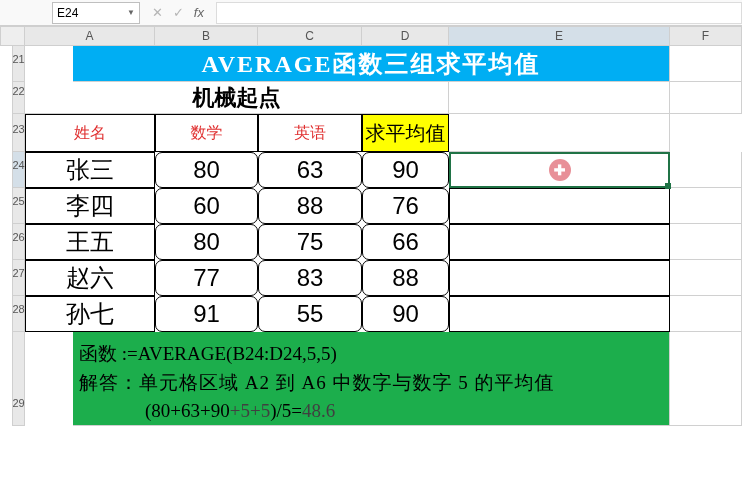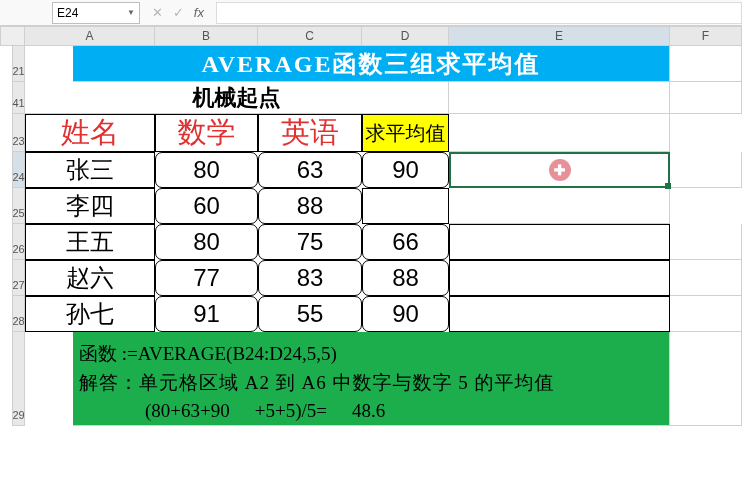--- a/index.html
+++ b/index.html
@@ -14,44 +14,44 @@
   .fx-input { flex: 1; height: 22px; background: #fff; border: 1px solid #dcdcdc; }
 
   
   .sheet-wrap { position: relative; }
   .col-headers { display: grid; grid-template-columns: 25px 130px 103px 104px 87px 221px 72px; height: 20px; background: #e8e8e8; }
   .col-headers > div { border: 1px solid #cfcfcf; border-left: none; display: flex; align-items: center; justify-content: center; font-size: 12px; color: #555; }
   .col-headers > div:first-child { border-left: 1px solid #cfcfcf; background: #eee; }
   .col-headers .sel, .row-header.sel { background: #d4dfe8; }
 
   .grid { display: grid; grid-template-columns: 25px 130px 103px 104px 87px 221px 72px; }
-  .row-header { background: #e8e8e8; border: 1px solid #cfcfcf; border-top: none; display: flex; align-items: flex-end; justify-content: center; font-size: 11px; color: #555; padding-bottom: 4px; margin-left: 12px; }
+  .row-header { background: #e8e8e8; border: 1px solid #cfcfcf; border-top: none; display: flex; align-items: flex-end; justify-content: center; font-size: 11px; color: #555; padding-bottom: 16px; margin-left: 12px; }
   .cell { border: 1px solid #d0d0d0; border-top: none; border-left: none; display: flex; align-items: center; justify-content: center; background: #fff; min-height: 0; }
   .row-21 { height: 36px; }
   .row-22 { height: 32px; }
   .row-23 { height: 38px; }
   .row-data { height: 36px; }
   .row-29 { height: 94px; }
 
   .title-blue { background: #00aef3; color: #fff; font-size: 24px; font-weight: bold; font-family: "SimSun","宋体",serif; letter-spacing: 2px; grid-column: 2 / span 5; margin-left: 48px; }
   .subtitle { font-size: 22px; font-weight: bold; font-family: "KaiTi","楷体","SimSun",serif; grid-column: 2 / span 4; }
-  .hdr { font-size: 29px; color: #e03030; font-family: Liberation Sans, sans-serif; border: 1px solid #000; }
+  .hdr { font-size: 16px; color: #e03030; font-family: Liberation Sans, sans-serif; border: 1px solid #000; }
   .hdr-yellow { background: #ffff00; color: #000; font-family: "SimSun","宋体",serif; font-size: 20px; border: 1px solid #000; }
   .tbl { border: 1px solid #000; font-size: 24px; font-family: "KaiTi","楷体","SimSun",serif; }
   .tbl.num { font-family: Arial,sans-serif; border-radius: 7px; }
   .empty-bordered { border: 1px solid #000; }
 
   .active-cell { position: absolute; border: 2px solid #207346; pointer-events: none; }
   .active-cell .handle { position: absolute; right: -3px; bottom: -3px; width: 6px; height: 6px; background: #207346; }
 
   .cursor-mark { width: 22px; height: 22px; border-radius: 50%; background: #e89098; display: flex; align-items: center; justify-content: center; color: #fff; font-weight: bold; font-size: 14px; }
 
   .green-block { grid-column: 2 / span 5; background: #1cae4c; color: #000; display: block; padding: 8px 6px; font-size: 19px; font-family: "SimSun","宋体",serif; line-height: 1.5; margin-left: 48px; }
   .green-block .line2 { letter-spacing: 1px; }
-  .green-block .cyan { color: #000000; padding-left: 25px; }
+  .green-block .cyan { color: #404040; }
   .green-block .indent { display:inline-block; width: 66px; }
 
   .cellF { background: #fff; }
 </style>
 </head>
 <body>
 
 <div class="formula-bar">
   <div class="name-box">
     <span>E24</span>
@@ -77,21 +77,21 @@
     <div>F</div>
   </div>
 
   <div class="grid">
     <div class="row-header row-21">21</div>
     <div class="cell row-21 title-blue">AVERAGE函数三组求平均值</div>
     <div class="cell row-21 cellF"></div>
   </div>
 
   <div class="grid">
-    <div class="row-header row-22">41</div>
+    <div class="row-header row-22">22</div>
     <div class="cell row-22 subtitle">机械起点</div>
     <div class="cell row-22"></div>
     <div class="cell row-22 cellF"></div>
   </div>
 
   <div class="grid">
     <div class="row-header row-23">23</div>
     <div class="cell row-23 hdr">姓名</div>
     <div class="cell row-23 hdr">数学</div>
     <div class="cell row-23 hdr">英语</div>
@@ -109,20 +109,21 @@
       <div class="cursor-mark">✚</div>
     </div>
     <div class="cell row-data cellF"></div>
   </div>
 
   <div class="grid">
     <div class="row-header row-data">25</div>
     <div class="cell row-data tbl">李四</div>
     <div class="cell row-data tbl num">60</div>
     <div class="cell row-data tbl num">88</div>
+    <div class="cell row-data tbl num">76</div>
     <div class="cell row-data empty-bordered"></div>
     <div class="cell row-data cellF"></div>
   </div>
 
   <div class="grid">
     <div class="row-header row-data">26</div>
     <div class="cell row-data tbl">王五</div>
     <div class="cell row-data tbl num">80</div>
     <div class="cell row-data tbl num">75</div>
     <div class="cell row-data tbl num">66</div>

